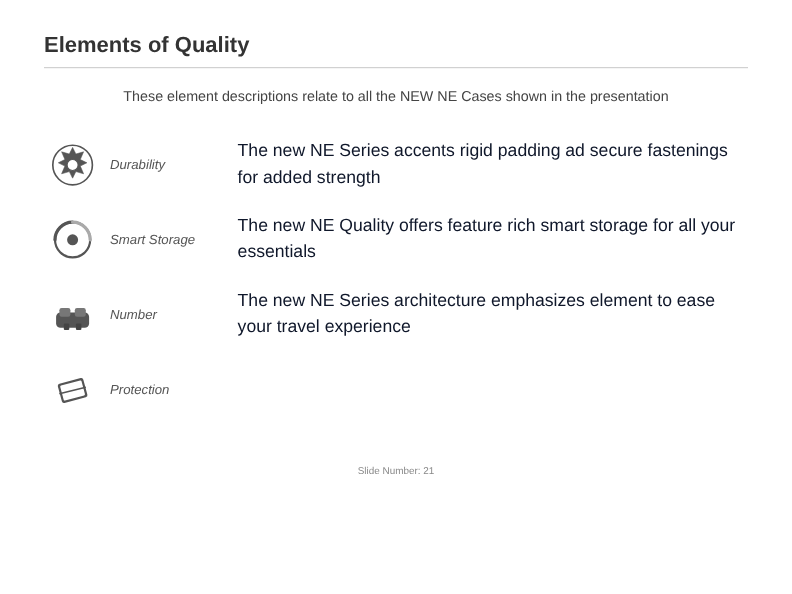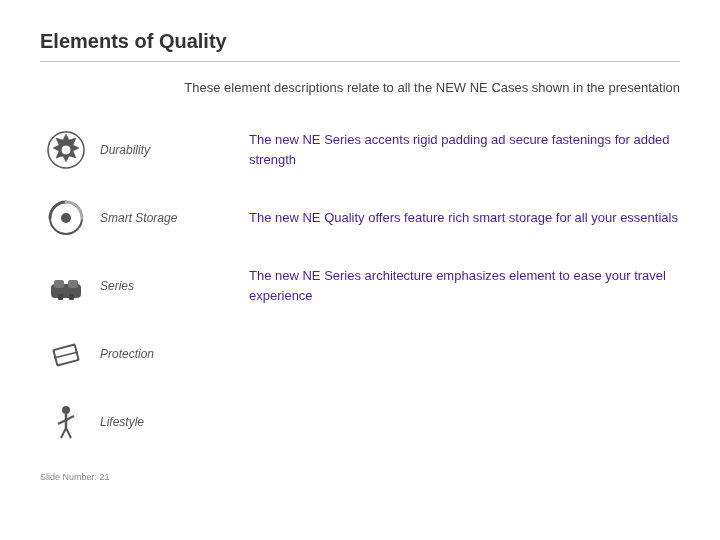--- a/index.html
+++ b/index.html
@@ -26,21 +26,21 @@
       margin-bottom: 16px;
     }
 
     .page-title {
       font-size: 20px;
       font-weight: bold;
       color: #333333;
     }
 
     .subtitle-text {
-      text-align: right;
+      text-align: center;
       font-size: 13px;
       color: #444444;
       margin-bottom: 18px;
       line-height: 1.5;
     }
 
     .items-container {
       display: flex;
       flex-direction: column;
       gap: 0px;
@@ -73,30 +73,29 @@
     }
 
     .item-label {
       font-size: 12px;
       color: #555555;
       font-style: italic;
       min-width: 80px;
     }
 
     .item-description {
-      font-size: 13px;
-      color: #4c1d95;
+      font-size: 16px;
+      color: #0f172a;
       line-height: 1.5;
       flex: 1;
-      margin-left: 33px;
     }
 
     .footer {
       display: flex;
-      justify-content: space-between;
+      justify-content: center;
       align-items: center;
       margin-top: 10px;
       padding-top: 6px;
     }
 
     .slide-number {
       font-size: 9px;
       color: #888888;
     }
 
@@ -165,52 +164,39 @@
       <div class="icon-label-group">
         <div class="icon-box">
           <svg viewBox="0 0 40 40" fill="none">
             <rect x="5" y="18" width="30" height="14" rx="4" fill="#555"></rect>
             <rect x="8" y="14" width="10" height="8" rx="2" fill="#777"></rect>
             <rect x="22" y="14" width="10" height="8" rx="2" fill="#777"></rect>
             <rect x="12" y="28" width="5" height="6" rx="1" fill="#444"></rect>
             <rect x="23" y="28" width="5" height="6" rx="1" fill="#444"></rect>
           </svg>
         </div>
-        <span class="item-label">Series</span>
+        <span class="item-label">Number</span>
       </div>
       <p class="item-description">The new NE Series architecture emphasizes element to ease your travel experience</p>
     </div>
 
     <div class="quality-item">
       <div class="icon-label-group">
         <div class="icon-box">
           <svg viewBox="0 0 40 40" fill="none">
             <rect x="8" y="12" width="24" height="18" rx="2" fill="#555" transform="rotate(-15 20 21)"></rect>
             <rect x="10" y="14" width="20" height="14" rx="1" fill="white" transform="rotate(-15 20 21)"></rect>
             <line x1="8" y1="24" x2="32" y2="18" stroke="#555" stroke-width="1.5"></line>
           </svg>
         </div>
         <span class="item-label">Protection</span>
       </div>
     </div>
 
     <div class="quality-item">
-      <div class="icon-label-group">
-        <div class="icon-box">
-          <svg viewBox="0 0 40 40" fill="none">
-            <circle cx="20" cy="8" r="4" fill="#555"></circle>
-            <line x1="20" y1="12" x2="20" y2="26" stroke="#555" stroke-width="2.5"></line>
-            <line x1="20" y1="18" x2="12" y2="22" stroke="#555" stroke-width="2"></line>
-            <line x1="20" y1="18" x2="28" y2="14" stroke="#555" stroke-width="2"></line>
-            <line x1="20" y1="26" x2="15" y2="36" stroke="#555" stroke-width="2"></line>
-            <line x1="20" y1="26" x2="25" y2="36" stroke="#555" stroke-width="2"></line>
-          </svg>
-        </div>
-        <span class="item-label">Lifestyle</span>
-      </div>
     </div>
 
   </div>
 
   <div class="footer">
     <span class="slide-number">Slide Number: 21</span>
   </div>
 
 </div>
 

